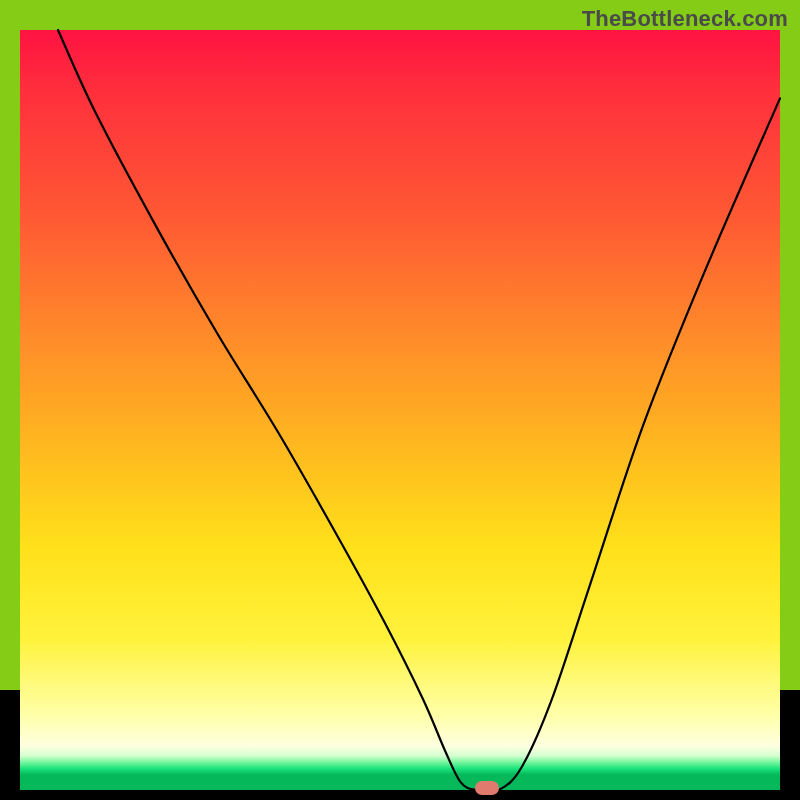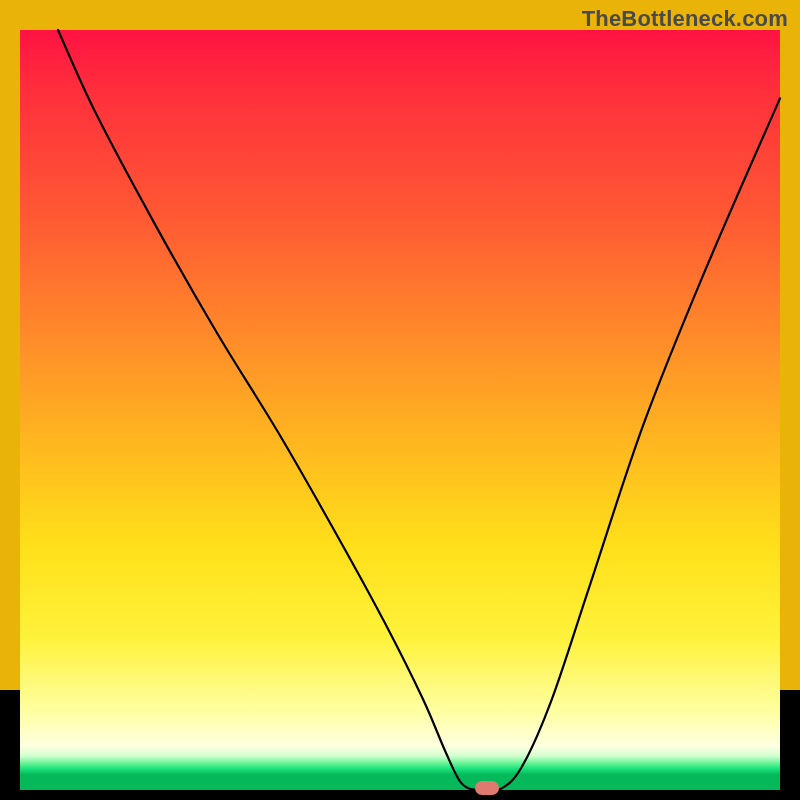--- a/index.html
+++ b/index.html
@@ -8,21 +8,21 @@
     width: 800px;
     height: 800px;
     background: #000;
     font-family: Arial, Helvetica, sans-serif;
     overflow: hidden;
   }
   .frame {
     position: relative;
     width: 800px;
     height: 690px;
-    background: #eab308;
+    background: #84cc16;
   }
   .watermark {
     position: absolute;
     top: 6px;
     right: 12px;
     color: #4a4a4a;
     font-size: 22px;
     font-weight: 600;
     letter-spacing: 0.2px;
     user-select: none;

